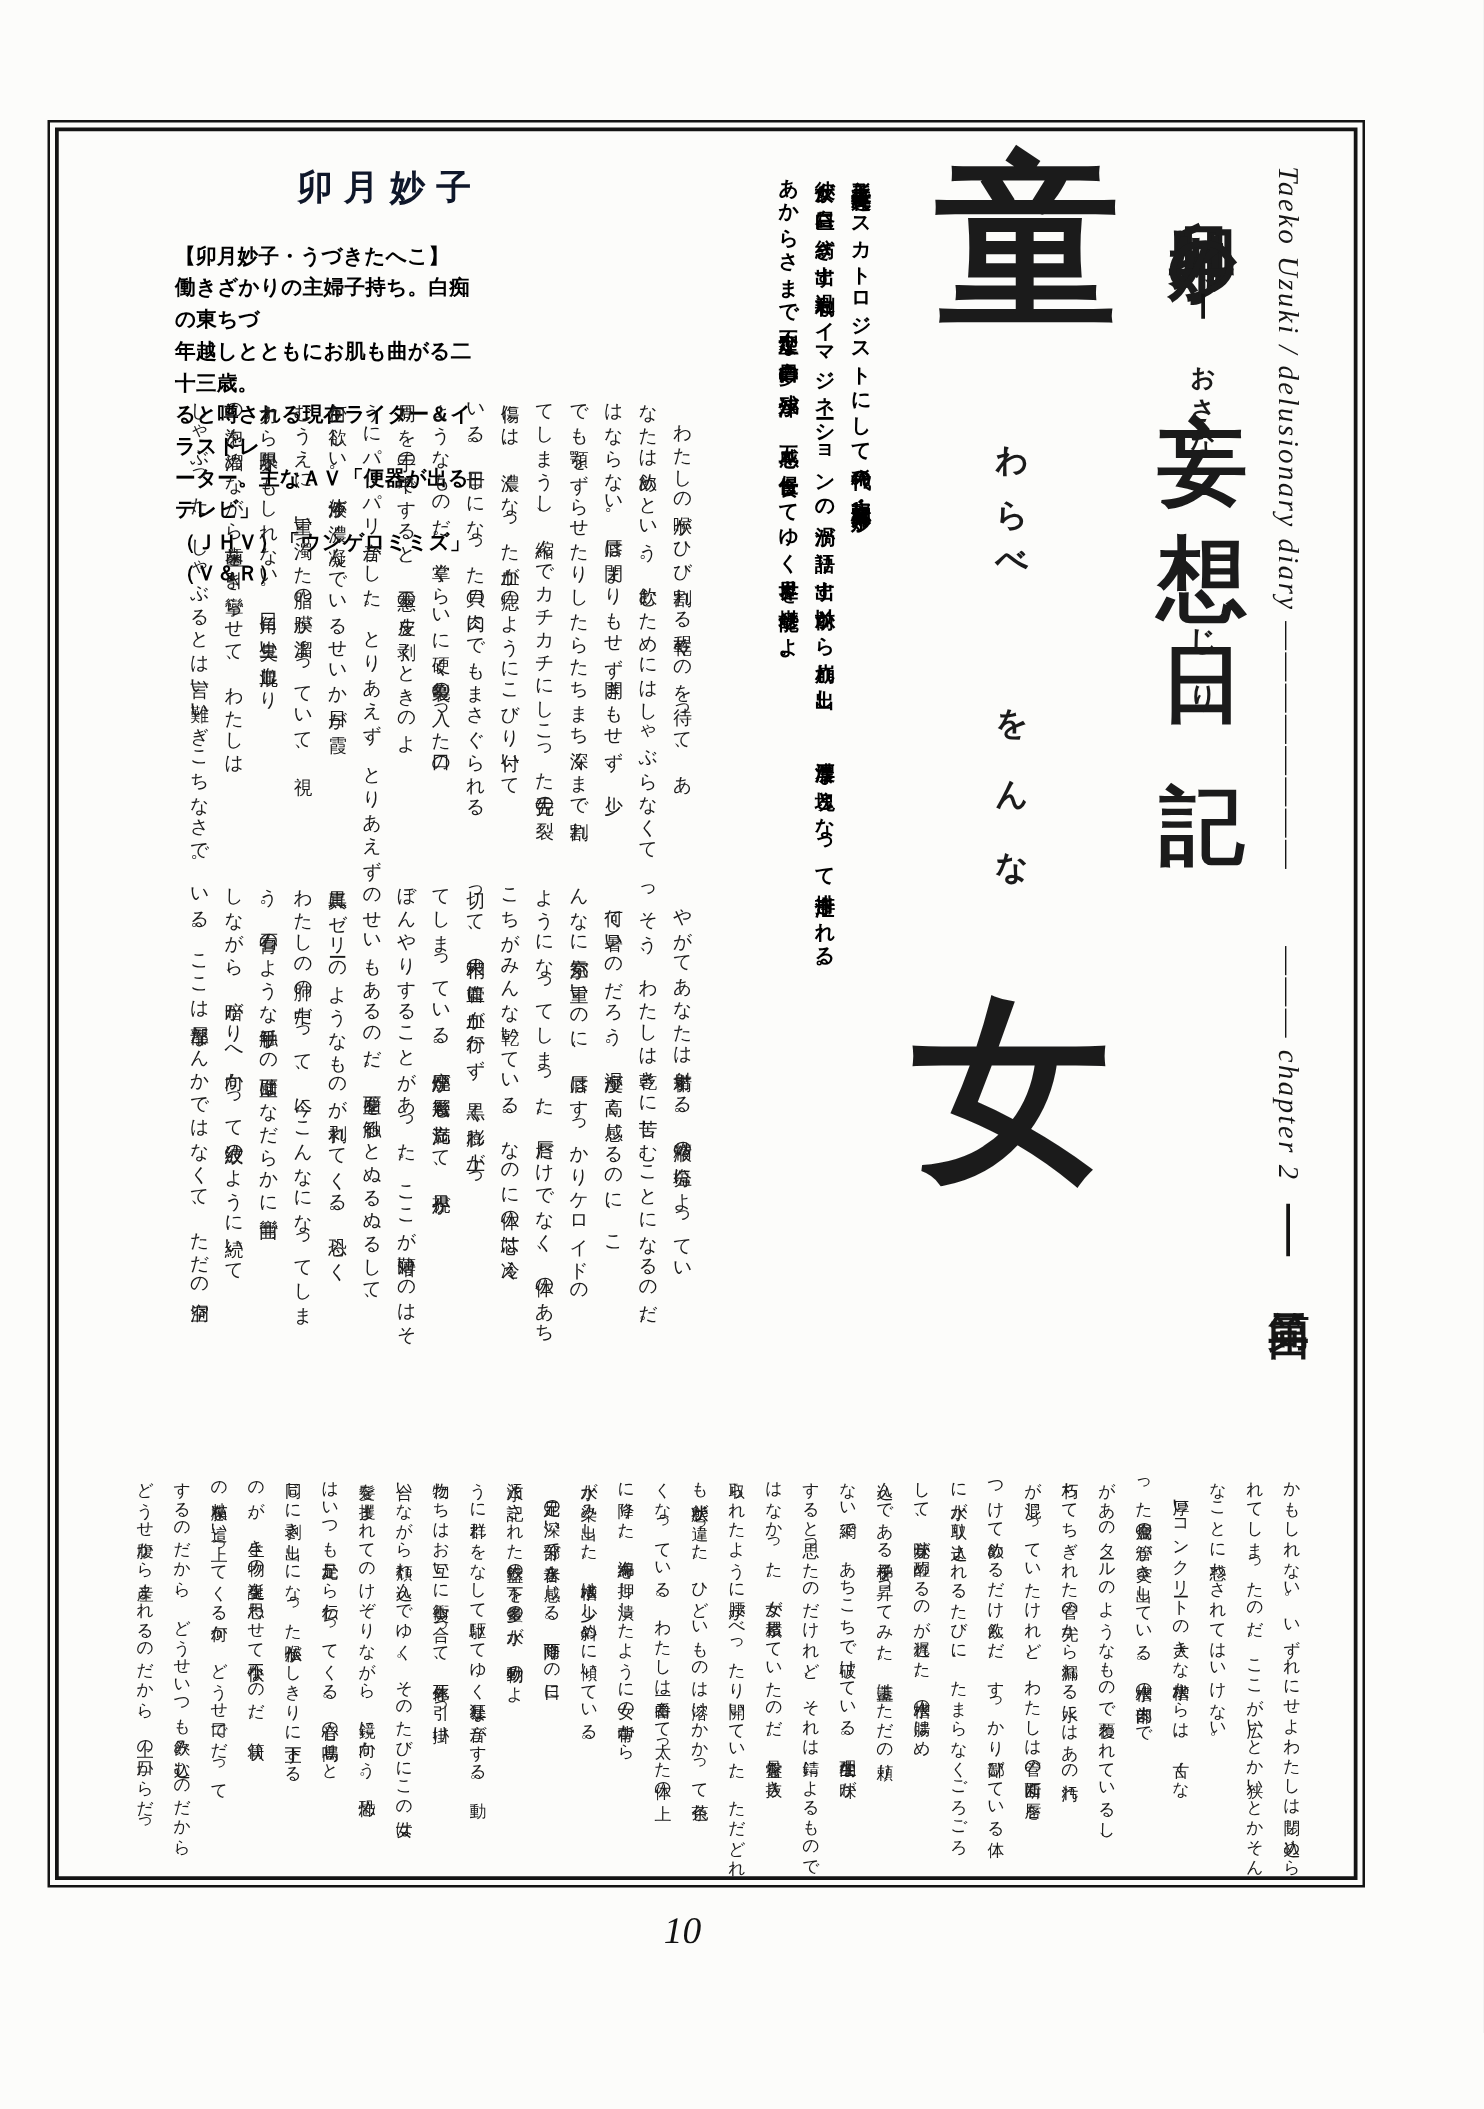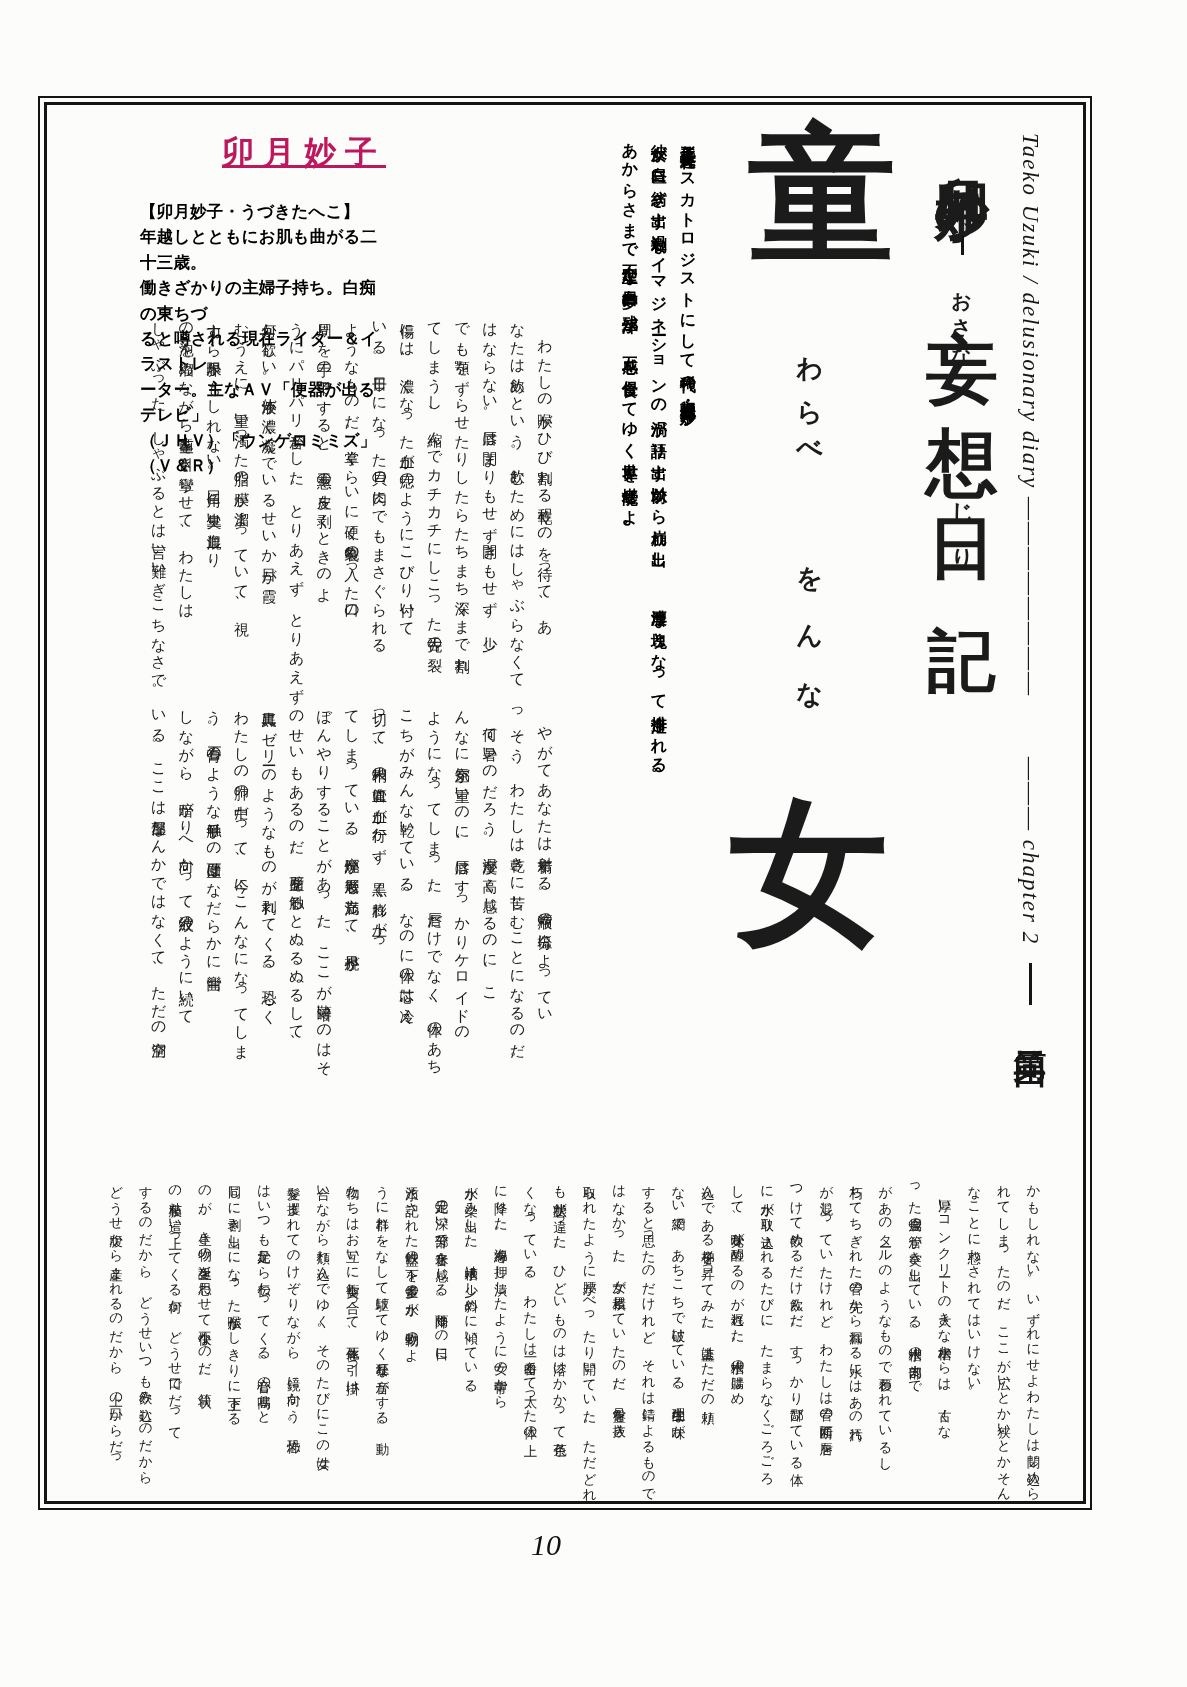--- a/index.html
+++ b/index.html
@@ -41,22 +41,22 @@
                  font-size:26px;font-weight:700;letter-spacing:28px;}
 
   
   .intro{position:absolute;right:484px;top:131px;line-height:29px;
          font-family:"Liberation Sans","DejaVu Sans",sans-serif;font-weight:700;
          font-size:16px;letter-spacing:1.8px;color:#000;}
   .vcol{white-space:nowrap;}
 
   
   .profile{position:absolute;left:140px;top:131px;width:246px;}
-  .profile-heading{text-align:right;font-weight:700;font-size:32px;letter-spacing:9px;
-                   font-family:"Liberation Serif","DejaVu Serif",serif;color:#be185d;text-decoration:underline;}
+  .profile-heading{text-align:right;font-weight:700;font-size:28px;letter-spacing:9px;
+                   font-family:"Liberation Serif","DejaVu Serif",serif;color:#0f172a;}
   .profile-lines{margin-top:24px;font-family:"Liberation Sans","DejaVu Sans",sans-serif;
                  font-weight:700;font-size:16.5px;line-height:25.4px;letter-spacing:0.2px;color:#000;}
 
   
   .band{position:absolute;}
   .band1,.band2{right:629px;font-size:15px;letter-spacing:1.3px;line-height:27.6px;}
   .band1{top:312px;}
   .band2{top:700px;}
   .band3{right:139px;top:1176px;font-size:13.5px;letter-spacing:0.55px;line-height:29.6px;}
 
@@ -99,22 +99,22 @@
   <div class="intro v">
       <div class="vcol">美形人妻子連れスカトロジストにして稀代の妄想家・卯月妙子。</div>
       <div class="vcol">彼女が白昼に紡ぎ出す過剰なイマジネーションの渦が語り出す以前から崩れ出し、　濃厚な塊となって排泄される。</div>
       <div class="vcol">あからさまで不定型な白日夢の残滓が、五感を侵食してゆく世界を堪能せよ。</div>
     </div>
 
   <div class="profile">
     <div class="profile-heading">卯月妙子</div>
     <div class="profile-lines">
         <div class="hline">【卯月妙子・うづきたへこ】</div>
+        <div class="hline">働きざかりの主婦子持ち。白痴の東ちづ</div>
         <div class="hline">年越しとともにお肌も曲がる二十三歳。</div>
-        <div class="hline">働きざかりの主婦子持ち。白痴の東ちづ</div>
         <div class="hline">ると噂される現在ライター＆イラストレ</div>
         <div class="hline">ーター。主なＡＶ「便器が出るテレビ」</div>
         <div class="hline">（ＪＨＶ）「ウンゲロミミズ」（Ｖ＆Ｒ）</div>
       </div>
   </div>
 
   <div class="band band1 v">
       <div class="vcol">　わたしの喉がひび割れる程乾くのを待って、あ</div>
       <div class="vcol">なたは飲めという。飲むためにはしゃぶらなくて</div>
       <div class="vcol">はならない。唇は閉まりもせず開きもせず、少し</div>

